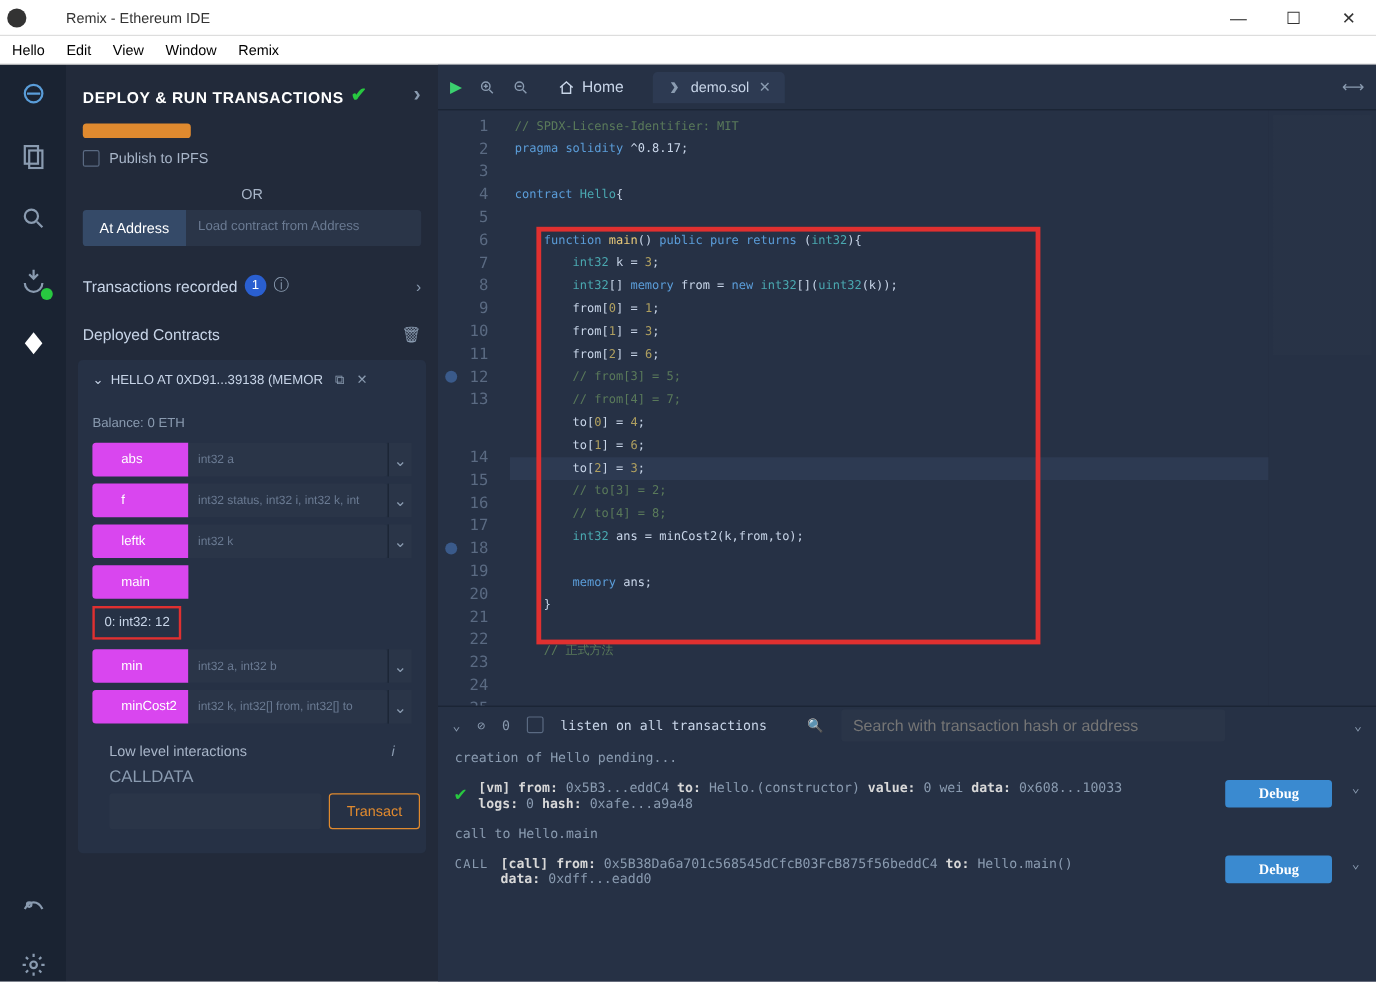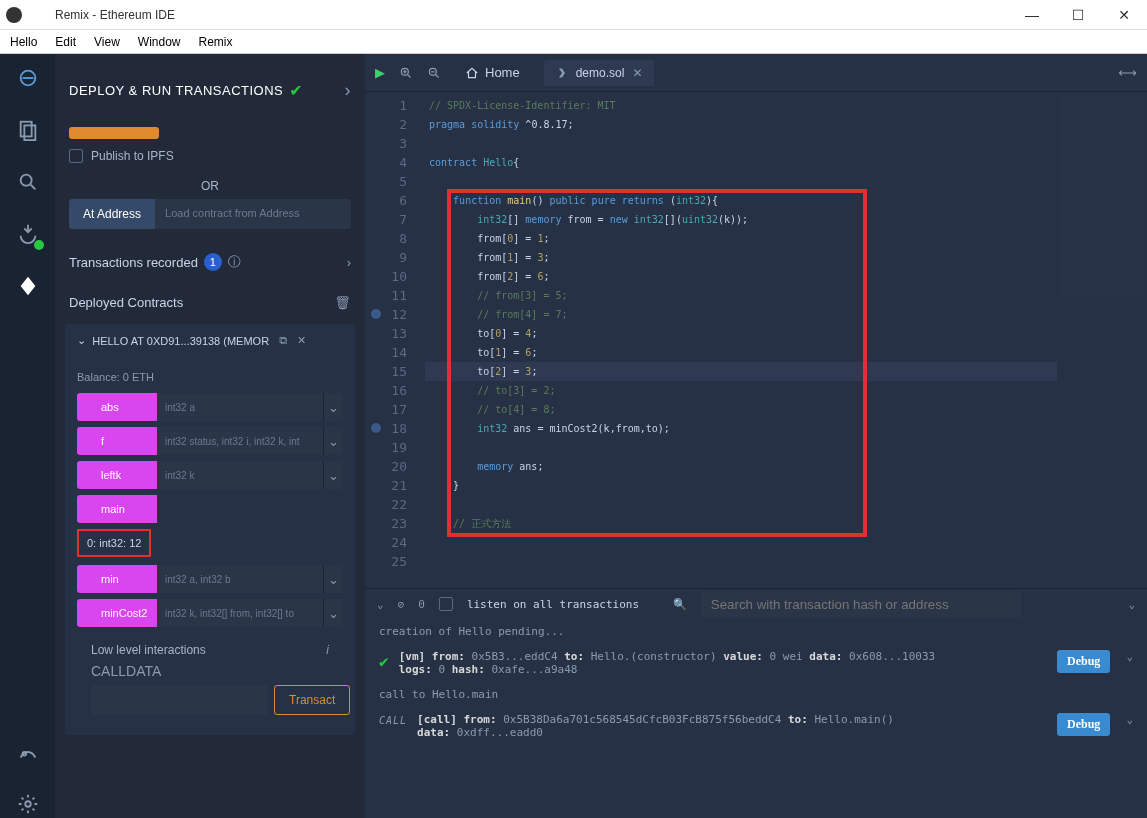--- a/index.html
+++ b/index.html
@@ -16,21 +16,21 @@
 .main { display: flex; height: calc(818px - 54px); }
 
 .iconbar { width: 55px; background: #1a2332; display: flex; flex-direction: column; align-items: center; padding-top: 10px; gap: 24px; }
 .iconbar .ib-icon { width: 28px; height: 28px; display: flex; align-items: center; justify-content: center; color: #8a9bb0; position: relative; }
 .iconbar .ib-icon.active { color: #fff; }
 .iconbar .ib-icon svg { width: 22px; height: 22px; }
 .iconbar .spacer { flex: 1; }
 .iconbar .green-dot { position: absolute; right: -2px; bottom: -2px; width: 10px; height: 10px; background: #28c840; border-radius: 50%; }
 
 .panel { width: 310px; background: #222a3a; color: #a8b5c8; overflow-y: auto; }
-.panel-head { display: flex; align-items: center; padding: 26px 14px; color: #fff; font-size: 13px; font-weight: 400; letter-spacing: 0.5px; }
+.panel-head { display: flex; align-items: flex-end; padding: 14px 14px; color: #fff; font-size: 13px; font-weight: 700; letter-spacing: 0.5px; }
 .panel-head .chk { color: #28c840; margin-left: 6px; font-size: 16px; }
 .panel-head .chev { margin-left: auto; color: #8a9bb0; font-size: 18px; }
 
 .orange-bar { height: 12px; background: #e08a2f; border-radius: 3px; margin: 0 14px 10px; width: 90px; }
 
 .pubrow { display: flex; align-items: center; padding: 0 14px 10px; gap: 8px; font-size: 12px; }
 .pubrow .cb { width: 14px; height: 14px; border: 1px solid #5a6a82; border-radius: 2px; }
 
 .or { text-align: center; font-size: 12px; margin: 6px 0; }
 
@@ -95,25 +95,25 @@
 .term-head { height: 30px; display: flex; align-items: center; padding: 0 12px; gap: 14px; }
 .term-head .cb2 { width: 14px; height: 14px; border: 1px solid #5a6a82; border-radius: 2px; }
 .term-head .listen { color: #c8d5e8; }
 .term-head .srch-i { margin-left: 20px; }
 .term-head .srch-in { flex: 1; background: #2a3548; border: none; padding: 6px 10px; color: #8a9bb0; border-radius: 3px; max-width: 320px; }
 .term-head .rt { margin-left: auto; color: #8a9bb0; }
 .term-body { flex: 1; padding: 6px 14px; overflow-y: auto; }
 .term-line { margin-bottom: 2px; }
 .term-entry { display: flex; align-items: flex-start; gap: 10px; margin: 12px 0; }
 .term-entry .ok-i { color: #28c840; font-size: 16px; margin-top: 2px; }
-.term-entry .call-i { color: #8a9bb0; font-style: italic; font-size: 10px; margin-top: 2px; letter-spacing: 1px; text-align: center; }
+.term-entry .call-i { color: #8a9bb0; font-size: 10px; margin-top: 2px; letter-spacing: 1px; text-align: center; }
 .term-entry .msg { flex: 1; }
 .term-entry .lbl { color: #d8d8d8; font-weight: 600; }
 .term-entry .val { color: #8a9bb0; }
-.debug-btn { background: #3a8ad0; color: #fff; padding: 4px 10px; border-radius: 3px; font-size: 12px; font-weight: 600; font-family: "Segoe UI"; }
+.debug-btn { background: #3a8ad0; color: #fff; padding: 4px 28px; border-radius: 3px; font-size: 12px; font-weight: 600; font-family: "Segoe UI"; }
 .term-entry .dchev { color: #8a9bb0; margin-left: 6px; }
 </style>
 </head>
 <body>
 
 <div class="titlebar">
   <div class="app-icon"></div>
   <div class="title">Remix - Ethereum IDE</div>
   <div class="win-btns">
     <div class="win-btn">—</div>
@@ -287,41 +287,42 @@
           <div style="position: relative;">4</div>
           <div style="position: relative;">5</div>
           <div style="position: relative;">6</div>
           <div style="position: relative;">7</div>
           <div style="position: relative;">8</div>
           <div style="position: relative;">9</div>
           <div style="position: relative;">10</div>
           <div style="position: relative;">11</div>
           <div style="position: relative;">12<div class="bp" style="top: 4px;"></div></div>
           <div style="position: relative;">13</div>
-          <div style="position: relative;">14</div>
+          <div style="position: relative; margin-top: 29px;">14</div>
           <div style="position: relative;">15</div>
           <div style="position: relative;">16</div>
           <div style="position: relative;">17</div>
           <div style="position: relative;">18<div class="bp" style="top: 4px;"></div></div>
           <div style="position: relative;">19</div>
           <div style="position: relative;">20</div>
           <div style="position: relative;">21</div>
           <div style="position: relative;">22</div>
           <div style="position: relative;">23</div>
           <div style="position: relative;">24</div>
           <div style="position: relative;">25</div>
         </div>
       <div class="code" id="code">
         <div class="redbox" style="left:22px; top:97px; width:420px; height:348px;"></div>
       <div class="line"><span class="cm">// SPDX-License-Identifier: MIT</span></div>
           <div class="line"><span class="kw">pragma</span> <span class="kw">solidity</span> <span class="op">^0.8.17;</span></div>
           <div class="line">&nbsp;</div>
           <div class="line"><span class="kw">contract</span> <span class="ty">Hello</span>{</div>
           <div class="line">&nbsp;</div>
           <div class="line">    <span class="kw">function</span> <span class="fn">main</span>() <span class="kw">public</span> <span class="kw">pure</span> <span class="kw">returns</span> (<span class="ty">int32</span>){</div>
+          <div class="line">        <span class="ty">int32</span> k = <span class="nm">3</span>;</div>
           <div class="line">        <span class="ty">int32</span>[] <span class="kw">memory</span> from = <span class="kw">new</span> <span class="ty">int32</span>[](<span class="ty">uint32</span>(k));</div>
           <div class="line">        from[<span class="nm">0</span>] = <span class="nm">1</span>;</div>
           <div class="line">        from[<span class="nm">1</span>] = <span class="nm">3</span>;</div>
           <div class="line">        from[<span class="nm">2</span>] = <span class="nm">6</span>;</div>
           <div class="line">        <span class="cm">// from[3] = 5;</span></div>
           <div class="line">        <span class="cm">// from[4] = 7;</span></div>
           <div class="line">        to[<span class="nm">0</span>] = <span class="nm">4</span>;</div>
           <div class="line">        to[<span class="nm">1</span>] = <span class="nm">6</span>;</div>
           <div class="line hl">        to[<span class="nm">2</span>] = <span class="nm">3</span>;</div>
           <div class="line">        <span class="cm">// to[3] = 2;</span></div>

